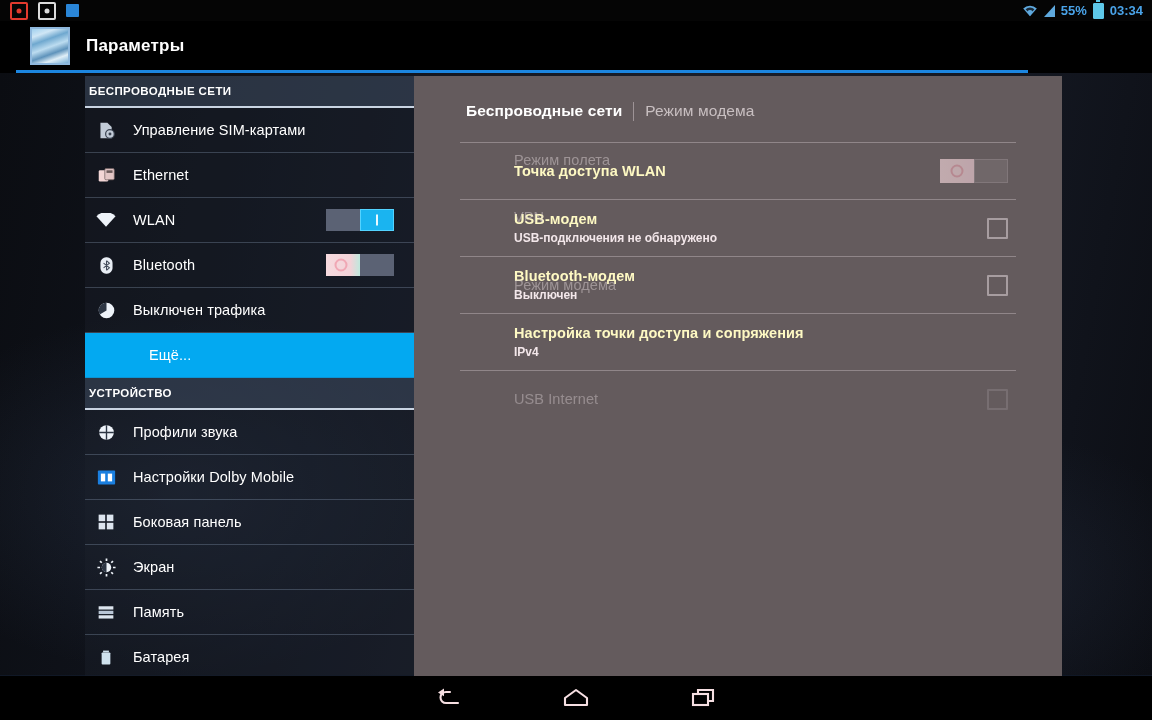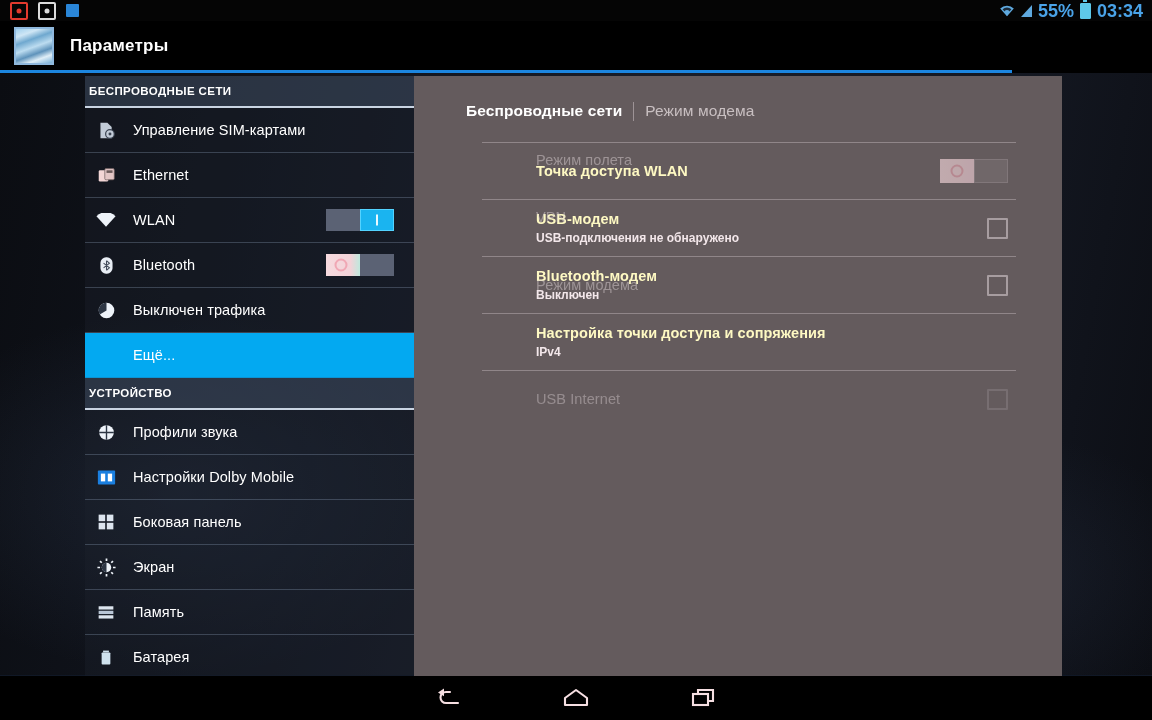--- a/index.html
+++ b/index.html
@@ -39,41 +39,41 @@
   .rec-red::after, .rec-white::after {
     content: ""; position: absolute; left: 50%; top: 50%;
     transform: translate(-50%,-50%);
     width: 5px; height: 5px; border-radius: 50%;
   }
   .rec-red::after { background: #e23a2e; }
   .rec-white { border: 2px solid #dcdcdc; }
   .rec-white::after { background: #dcdcdc; }
   .sb-blue { background: #2a86d8; width: 13px; height: 13px; border-radius: 1px; }
   .sb-text {
-    color: #4aa3e8; font-size: 18px; font-weight: bold;
+    color: #4aa3e8; font-size: 13px; font-weight: bold;
     letter-spacing: 0px; line-height: 1;
   }
   .sb-wifi { width: 16px; height: 12px; position: relative; }
   .sb-tri {
     width: 0; height: 0;
     border-left: 11px solid transparent;
     border-bottom: 12px solid #5fa9de;
   }
   .sb-batt {
     width: 9px; height: 14px; border: 1.5px solid #5ec8e8;
     border-radius: 1px; position: relative; background: #5ec8e8;
   }
   .sb-batt::before {
     content: ""; position: absolute; top: -4px; left: 2px;
     width: 4px; height: 2px; background: #5ec8e8;
   }
 
   
   #titlebar {
-    position: absolute; left: 0; top: 21px;
+    position: absolute; left: 16px; top: 21px;
     width: 1012px; height: 49px;
     background: #000000;
     display: flex; align-items: center;
     border-bottom: 3px solid #1c86e0;
   }
   #app-thumb {
     width: 36px; height: 34px; margin-left: 14px;
     border: 2px solid #8fb8dd;
     background:
       linear-gradient(160deg, #9fd0ee 0%, #cfe6f5 18%, #6fa8cf 34%,
@@ -119,20 +119,21 @@
   }
   .side-row {
     height: 44px; display: flex; align-items: center;
     border-bottom: 1px solid rgba(150,170,195,0.30);
     background: rgba(28,34,46,0.38);
     position: relative;
   }
   .side-row.selected {
     background: #03a9f1;
     border-bottom: 1px solid #0b94d4;
+    padding-left: 16px;
   }
   .side-icon {
     width: 22px; height: 22px; margin-left: 10px; margin-right: 16px;
     flex: none; display: flex; align-items: center; justify-content: center;
     color: #e8eef6;
   }
   .side-label {
     color: #ffffff; font-size: 14.5px; font-weight: normal;
     letter-spacing: 0.1px;
   }
@@ -180,21 +181,21 @@
   }
   .tab-sep {
     width: 1px; height: 19px; background: #9d9396;
     margin: 0 11px; align-self: center;
   }
   .tab-inactive {
     color: #c8bfc1; font-size: 15.5px; letter-spacing: 0.1px;
   }
   #panel-list {
     margin-top: 21px;
-    padding: 0 46px 0 68px;
+    padding: 0 46px 0 46px;
   }
   .p-row {
     position: relative;
     min-height: 56px;
     border-top: 1px solid rgba(205,195,198,0.42);
     display: flex; align-items: center;
   }
   .p-row:first-child { border-top: 1px solid rgba(205,195,198,0.42); }
   .p-text { padding-left: 54px; position: relative; }
   .p-title {

